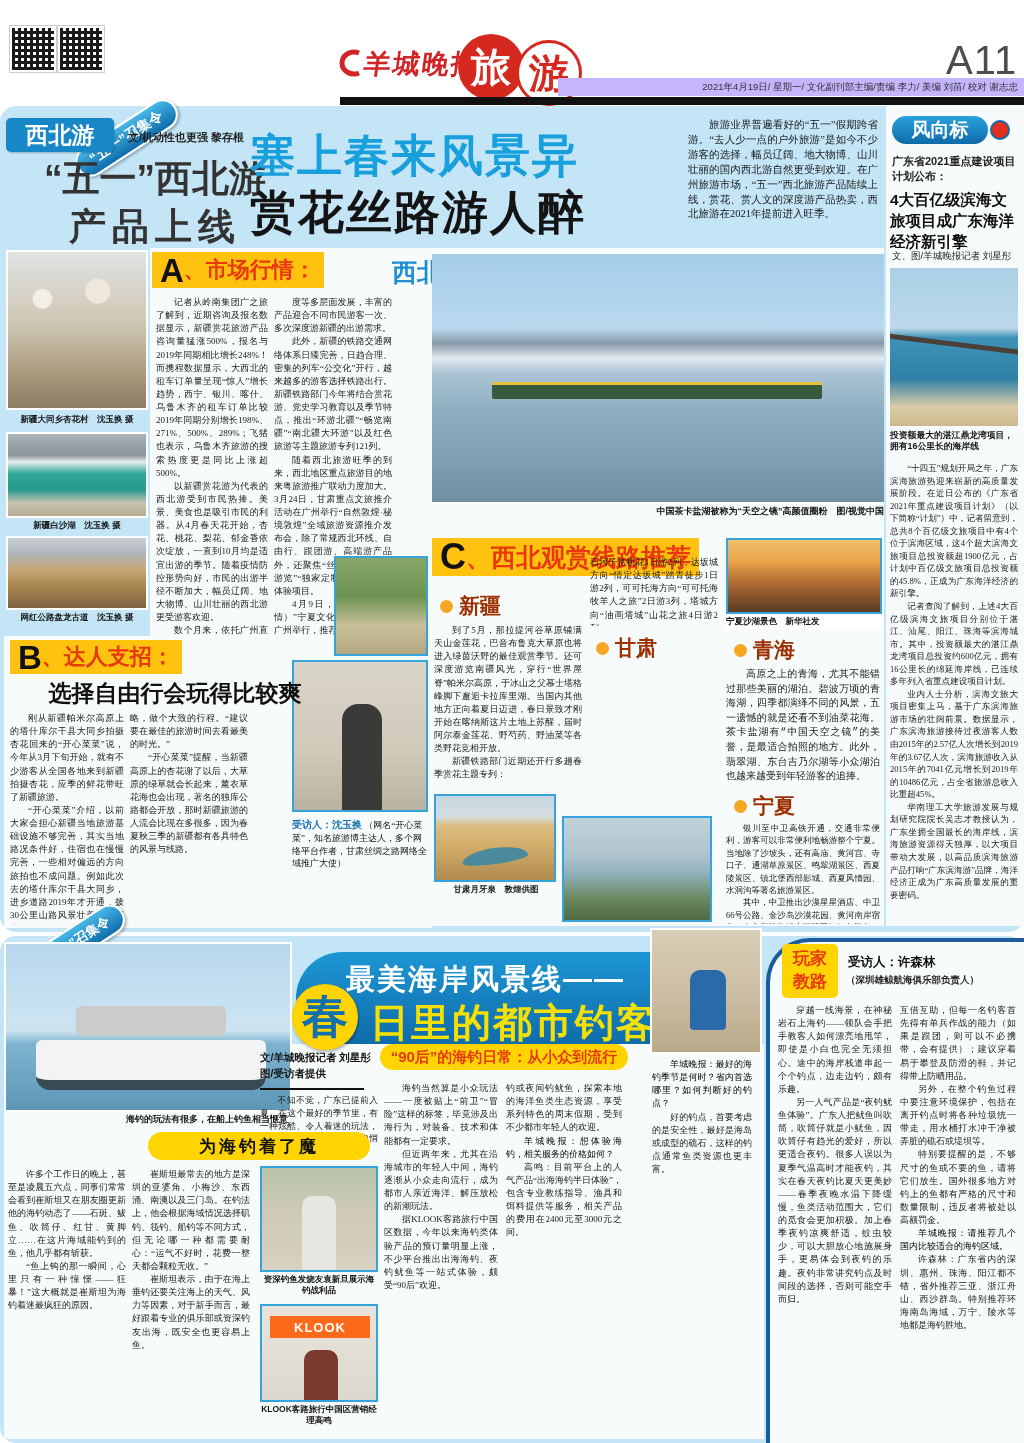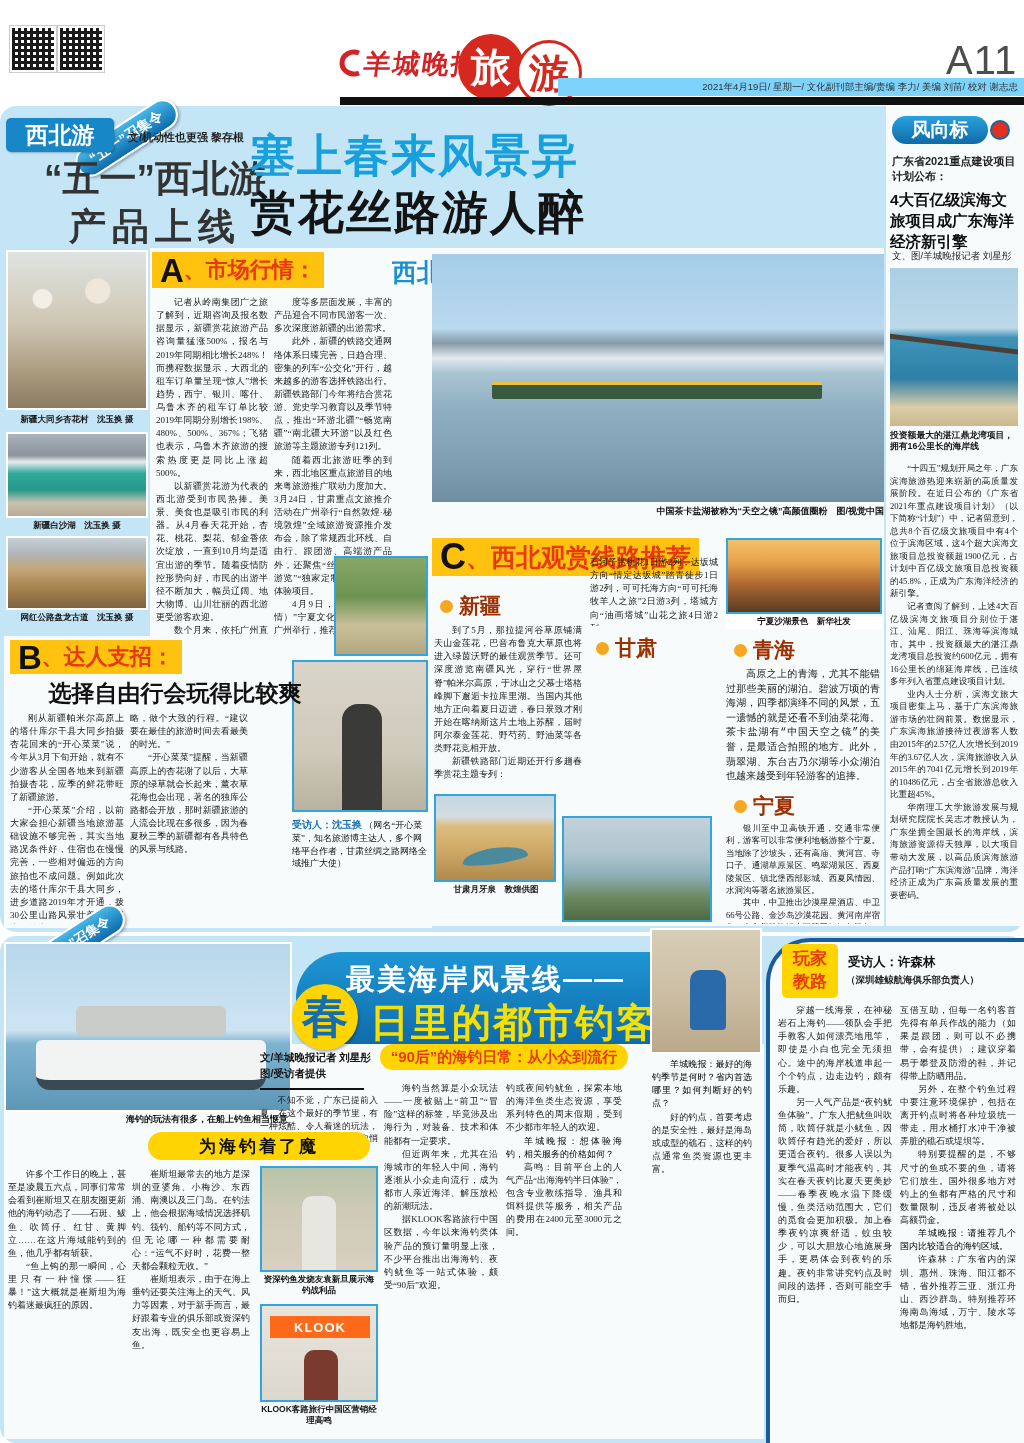--- a/index.html
+++ b/index.html
@@ -58,53 +58,56 @@
         </svg>
     </div>
     <div class="abs" style="left:364px;top:46px;font-size:27px;font-weight:bold;color:#d22426;transform:skewX(-8deg);letter-spacing:2px;">羊城晚报</div>
     <div class="abs" style="left:458px;top:34px;width:66px;height:66px;border-radius:50%;background:#d5281e;display:flex;align-items:center;justify-content:center;">
       <span class="sans" style="color:#fff;font-size:40px;font-weight:bold;">旅</span>
     </div>
     <div class="abs" style="left:516px;top:40px;width:60px;height:60px;border-radius:50%;background:#fff;border:3px solid #d5281e;display:flex;align-items:center;justify-content:center;">
       <span class="sans" style="color:#d5281e;font-size:40px;font-weight:bold;">游</span>
     </div>
     <div class="abs sans" style="left:946px;top:38px;font-size:40px;color:#4d4d4d;letter-spacing:1px;">A11</div>
-    <div class="abs sans" style="left:558px;top:78px;width:466px;height:18px;background:#7dd3fc;font-size:9.5px;color:#333;text-align:right;line-height:18px;padding-right:6px;box-sizing:border-box;">2021年4月19日/ 星期一/ 文化副刊部主编/责编 李力/ 美编 刘苗/ 校对 谢志忠</div>
+    <div class="abs sans" style="left:558px;top:78px;width:466px;height:18px;background:#c4b5fd;font-size:9.5px;color:#333;text-align:right;line-height:18px;padding-right:6px;box-sizing:border-box;">2021年4月19日/ 星期一/ 文化副刊部主编/责编 李力/ 美编 刘苗/ 校对 谢志忠</div>
     <div class="abs hr" style="left:340px;top:97px;width:684px;height:8px;"></div>
   </div>
 
   <div class="abs bluezone" style="left:0;top:106px;width:1024px;height:826px;">
 
     <div class="abs panel" style="left:150px;top:142px;width:734px;height:678px;"></div>
     <div class="abs panel" style="left:4px;top:530px;width:428px;height:292px;"></div>
     <div class="abs panel" style="left:886px;top:0;width:138px;height:820px;"></div>
 
     <div class="abs ribbon" style="left:78px;top:48px;">“五一”召集令</div>
     <div class="abs tag" style="left:6px;top:12px;width:108px;height:34px;font-size:23px;">西北游</div>
     <div class="abs sans" style="left:128px;top:24px;font-size:11px;font-weight:bold;color:#222;">文/机动性也更强 黎存根</div>
     <div class="abs sans" style="left:36px;top:48px;width:238px;text-align:center;font-size:37px;font-weight:bold;color:#333;">“五一”西北游</div>
     <div class="abs sans" style="left:36px;top:96px;width:238px;text-align:center;font-size:37px;font-weight:bold;color:#333;letter-spacing:6px;">产品上线</div>
 
     <div class="abs sans" style="left:250px;top:20px;font-size:45px;font-weight:bold;color:#18a0dc;letter-spacing:2px;">塞上春来风景异</div>
     <div class="abs sans" style="left:250px;top:76px;font-size:46px;font-weight:bold;color:#141414;letter-spacing:2px;">赏花丝路游人醉</div>
+    <div class="abs col" style="left:688px;top:12px;width:190px;height:130px;font-size:10.5px;line-height:1.42;">
+        <p>旅游业界普遍看好的“五一”假期跨省游。“去人少一点的户外旅游”是如今不少游客的选择，幅员辽阔、地大物博、山川壮丽的国内西北游自然更受到欢迎。在广州旅游市场，“五一”西北旅游产品陆续上线，赏花、赏人文的深度游产品热卖，西北旅游在2021年提前进入旺季。</p>
+      </div>
 
     <div class="abs ph wframe ph-apricot" style="left:6px;top:144px;width:142px;height:160px;"></div>
     <div class="abs cap" style="left:6px;top:308px;width:142px;text-align:center;">新疆大同乡杏花村　沈玉换 摄</div>
     <div class="abs ph wframe ph-lake" style="left:6px;top:326px;width:142px;height:86px;"></div>
     <div class="abs cap" style="left:6px;top:414px;width:142px;text-align:center;">新疆白沙湖　沈玉换 摄</div>
     <div class="abs ph wframe ph-road" style="left:6px;top:430px;width:142px;height:74px;"></div>
     <div class="abs cap" style="left:6px;top:506px;width:142px;text-align:center;">网红公路盘龙古道　沈玉换 摄</div>
 
     <div class="abs badge" style="left:152px;top:146px;height:36px;align-items:center;">
       <span class="bletter">A</span>
         <span class="blabel">、市场行情：</span>
     </div>
     <div class="abs btitle" style="left:392px;top:150px;font-size:25px;color:#1b8fd0;">西北游旺季到来</div>
     <div class="abs col" style="left:156px;top:190px;width:112px;height:340px;">
-      <p>记者从岭南集团广之旅了解到，近期咨询及报名数据显示，新疆赏花旅游产品咨询量猛涨500%，报名与2019年同期相比增长248%！而携程数据显示，大西北的租车订单量呈现“惊人”增长趋势，西宁、银川、喀什、乌鲁木齐的租车订单比较2019年同期分别增长198%、480%、500%、367%；飞猪也表示，乌鲁木齐旅游的搜索热度更是同比上涨超500%。</p>
+      <p>记者从岭南集团广之旅了解到，近期咨询及报名数据显示，新疆赏花旅游产品咨询量猛涨500%，报名与2019年同期相比增长248%！而携程数据显示，大西北的租车订单量呈现“惊人”增长趋势，西宁、银川、喀什、乌鲁木齐的租车订单比较2019年同期分别增长198%、271%、500%、289%；飞猪也表示，乌鲁木齐旅游的搜索热度更是同比上涨超500%。</p>
         <p>以新疆赏花游为代表的西北游受到市民热捧。美景、美食也是吸引市民的利器。从4月春天花开始，杏花、桃花、梨花、郁金香依次绽放，一直到10月均是适宜出游的季节。随着疫情防控形势向好，市民的出游半径不断加大，幅员辽阔、地大物博、山川壮丽的西北游更受游客欢迎。</p>
         <p>数个月来，依托广州直飞喀什、乌鲁木齐等航线，广东游客去新疆的交通越来越便利，旅行社陆续推出兵团研学、南北疆联游等新产品。</p>
     </div>
     <div class="abs col" style="left:274px;top:190px;width:118px;height:340px;">
       <p>度等多层面发展，丰富的产品迎合不同市民游客一次、多次深度游新疆的出游需求。</p>
         <p>此外，新疆的铁路交通网络体系日臻完善，日趋合理、密集的列车“公交化”开行，越来越多的游客选择铁路出行。新疆铁路部门今年将结合赏花游、党史学习教育以及季节特点，推出“环游北疆”“畅览南疆”“南北疆大环游”以及红色旅游等主题旅游专列121列。</p>
         <p>随着西北旅游旺季的到来，西北地区重点旅游目的地来粤旅游推广联动力度加大。3月24日，甘肃重点文旅推介活动在广州举行“自然敦煌·秘境敦煌”全域旅游资源推介发布会，除了常规西北环线、自由行、跟团游、高端游产品外，还聚焦“丝路研学”“秘境游览”“独家定制”等深度旅行体验项目。</p>
         <p>4月9日，“寻梦（山海情）”宁夏文化旅游推介会在广州举行，推荐宁夏最新旅游资源，银川、中卫等地主打“星星故乡·神奇宁夏”等主题产品。</p>
     </div>
     <div class="abs ph ph-train" style="left:432px;top:148px;width:452px;height:248px;">
@@ -156,21 +159,21 @@
     <div class="abs col" style="left:590px;top:450px;width:128px;height:70px;">
       <p style="text-indent:0;">石河子赏桃花1日游2列，达坂城方向“情定达坂城”踏青徒步1日游2列，可可托海方向“可可托海牧羊人之旅”2日游3列，塔城方向“油画塔城”山花之旅4日游2列。</p>
     </div>
     <div class="abs rlabel" style="left:596px;top:528px;">
         <span class="rdot"></span>
         <span>甘肃</span>
       </div>
     <div class="abs ph bframe ph-reeds" style="left:562px;top:710px;width:150px;height:106px;"></div>
 
     <div class="abs ph bframe ph-sunset" style="left:726px;top:432px;width:156px;height:76px;"></div>
-    <div class="abs cap" style="left:726px;top:508px;width:156px;text-align:center;background:#fff;line-height:15px;height:15px;">宁夏沙湖景色　新华社发</div>
+    <div class="abs cap" style="left:726px;top:508px;width:156px;background:#fff;line-height:15px;height:15px;">宁夏沙湖景色　新华社发</div>
     <div class="abs rlabel" style="left:734px;top:530px;">
         <span class="rdot"></span>
         <span>青海</span>
       </div>
     <div class="abs col" style="left:726px;top:562px;width:154px;height:122px;font-size:10px;font-family:Liberation Mono, monospace;">
       <p>高原之上的青海，尤其不能错过那些美丽的湖泊。碧波万顷的青海湖，四季都演绎不同的风景，五一遗憾的就是还看不到油菜花海。茶卡盐湖有“中国天空之镜”的美誉，是最适合拍照的地方。此外，翡翠湖、东台吉乃尔湖等小众湖泊也越来越受到年轻游客的追捧。</p>
     </div>
     <div class="abs rlabel" style="left:734px;top:686px;">
         <span class="rdot"></span>
         <span>宁夏</span>

